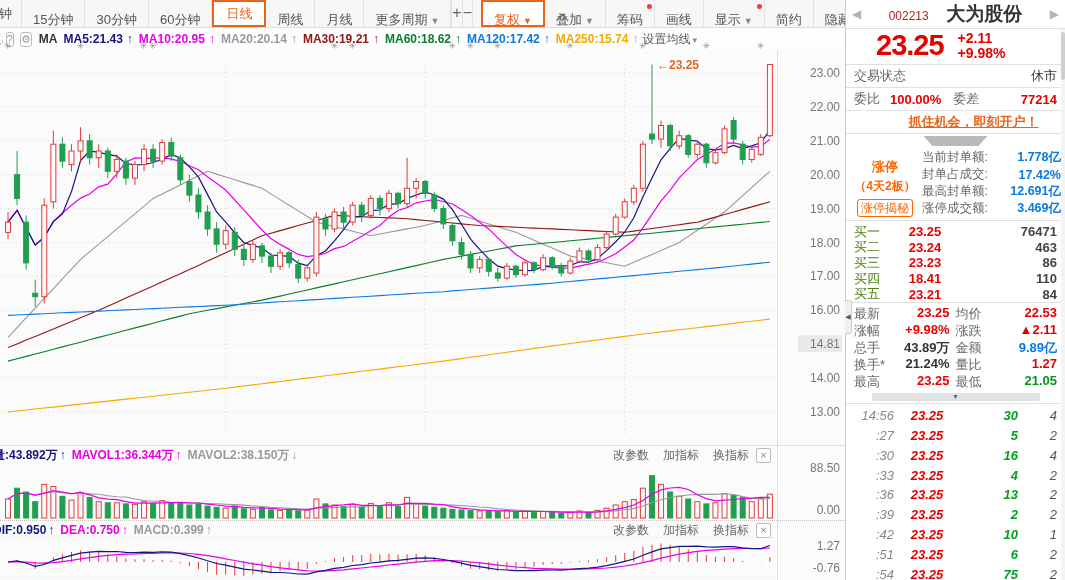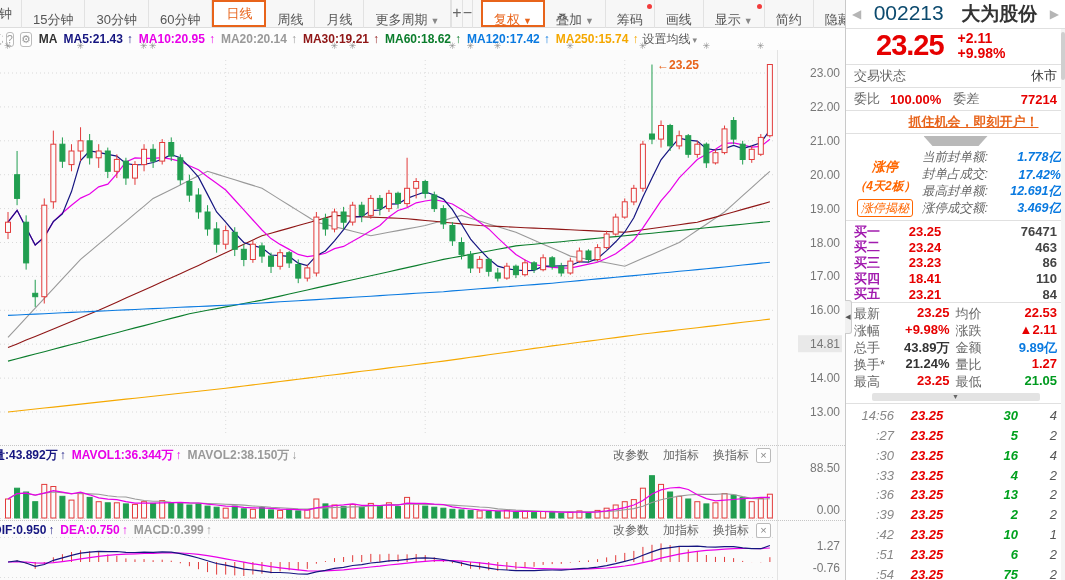--- a/index.html
+++ b/index.html
@@ -56,45 +56,45 @@
               font-size:11px; line-height:13px; text-align:center; cursor:pointer; }
   #event-markers { position:absolute; left:0; top:-9px; width:845px; height:12px; }
   #event-markers span { position:absolute; font-size:9px; color:#8f8f8f; }
 
   
   #panel { position:absolute; left:845px; top:0; width:220px; height:580px; background:#fff;
            border-left:1px solid #c9c9c9; font-size:13px; }
   .sep { border-bottom:1px solid #e0e0e0; }
   #stock-header { height:29px; display:flex; align-items:center; justify-content:space-between; padding:0 6px; }
   .nav-arrow { color:#b5b5b5; font-size:12px; cursor:pointer; }
-  #stock-code { color:#0c4a6e; font-size:21px; margin-right:14px; }
+  #stock-code { color:#b91c1c; font-size:12px; margin-right:14px; }
   #stock-name { color:#333; font-size:19px; font-weight:bold; }
   #price-row { height:36px; display:flex; align-items:flex-start; padding:0 10px 0 30px; }
   #last-price { color:#e60000; font-size:29px; font-weight:bold; letter-spacing:-1px; }
   #chg-box { margin-left:14px; line-height:15px; font-size:14px; font-weight:bold; color:#e60000; padding-top:2px; }
   .kv-row { height:23px; display:flex; align-items:center; padding:0 8px; }
   .kv-label { color:#666; }
   .kv-value { margin-left:auto; color:#333; }
   .red { color:#e60000;text-align:right; } .blue { color:#0a7ae0; } .green { color:#009a1f; } .dark { color:#333; }
   .b { font-weight:bold; }
   #ad-row { height:23px; text-align:center; line-height:22px; }
   #ad-row a { color:#e8641b; text-decoration:underline; font-weight:bold; cursor:pointer;margin-left:36px; }
   .collapse-up { height:12px; display:flex; justify-content:center; align-items:flex-end; }
   .trap { width:64px; height:10px; background:#b9b9b9; clip-path:polygon(14% 100%,86% 100%,100% 0,0 0); cursor:pointer; }
-  #limitup { display:flex; padding:3px 4px 3px 2px;font-style:italic; }
+  #limitup { display:flex; padding:3px 4px 3px 2px; }
   #limitup-left { width:74px; text-align:center; color:#f60; font-weight:bold; font-size:13px; padding-top:9px; }
   #limitup-left .tag2 { font-size:12px; margin-top:2px; }
   #limitup-reveal { display:inline-block; margin-top:4px; border:1px solid #f60; border-radius:3px; color:#f60;
                     font-size:12px; font-weight:normal; padding:0 3px; line-height:16px; cursor:pointer; }
   #limitup-rows { flex:1; }
   .lu-row { display:flex; height:17px; align-items:center; font-size:12.5px; }
   .lu-label { color:#666; }
   .lu-value { margin-left:auto; color:#0a7ae0; font-weight:bold; }
   .bid-row { display:flex; height:15.6px; align-items:center; padding:0 8px; font-size:13px; }
-  .bid-label { width:36px; color:#a21caf;font-weight:bold; }
+  .bid-label { width:36px; color:#4d7c0f; }
   .bid-price { width:70px; text-align:center; font-weight:bold; color:#e60000; }
   .bid-vol { margin-left:auto; color:#444; font-weight:bold; }
   .info-grid { padding:2px 8px 1px 8px; }
   .info-row { display:flex; height:17.2px; align-items:center; }
   .info-cell { display:flex; width:50%; }
   .info-label { color:#666; }
   .info-value { margin-left:auto; font-weight:bold; padding-right:6px; }
   .info-cell:last-child .info-value { padding-right:0; }
   .collapse-dn { height:11px; display:flex; justify-content:center; align-items:center; }
   .bar-dn { width:168px; height:8px; background:#e3e3e3; border-radius:2px; text-align:center; line-height:7px;

